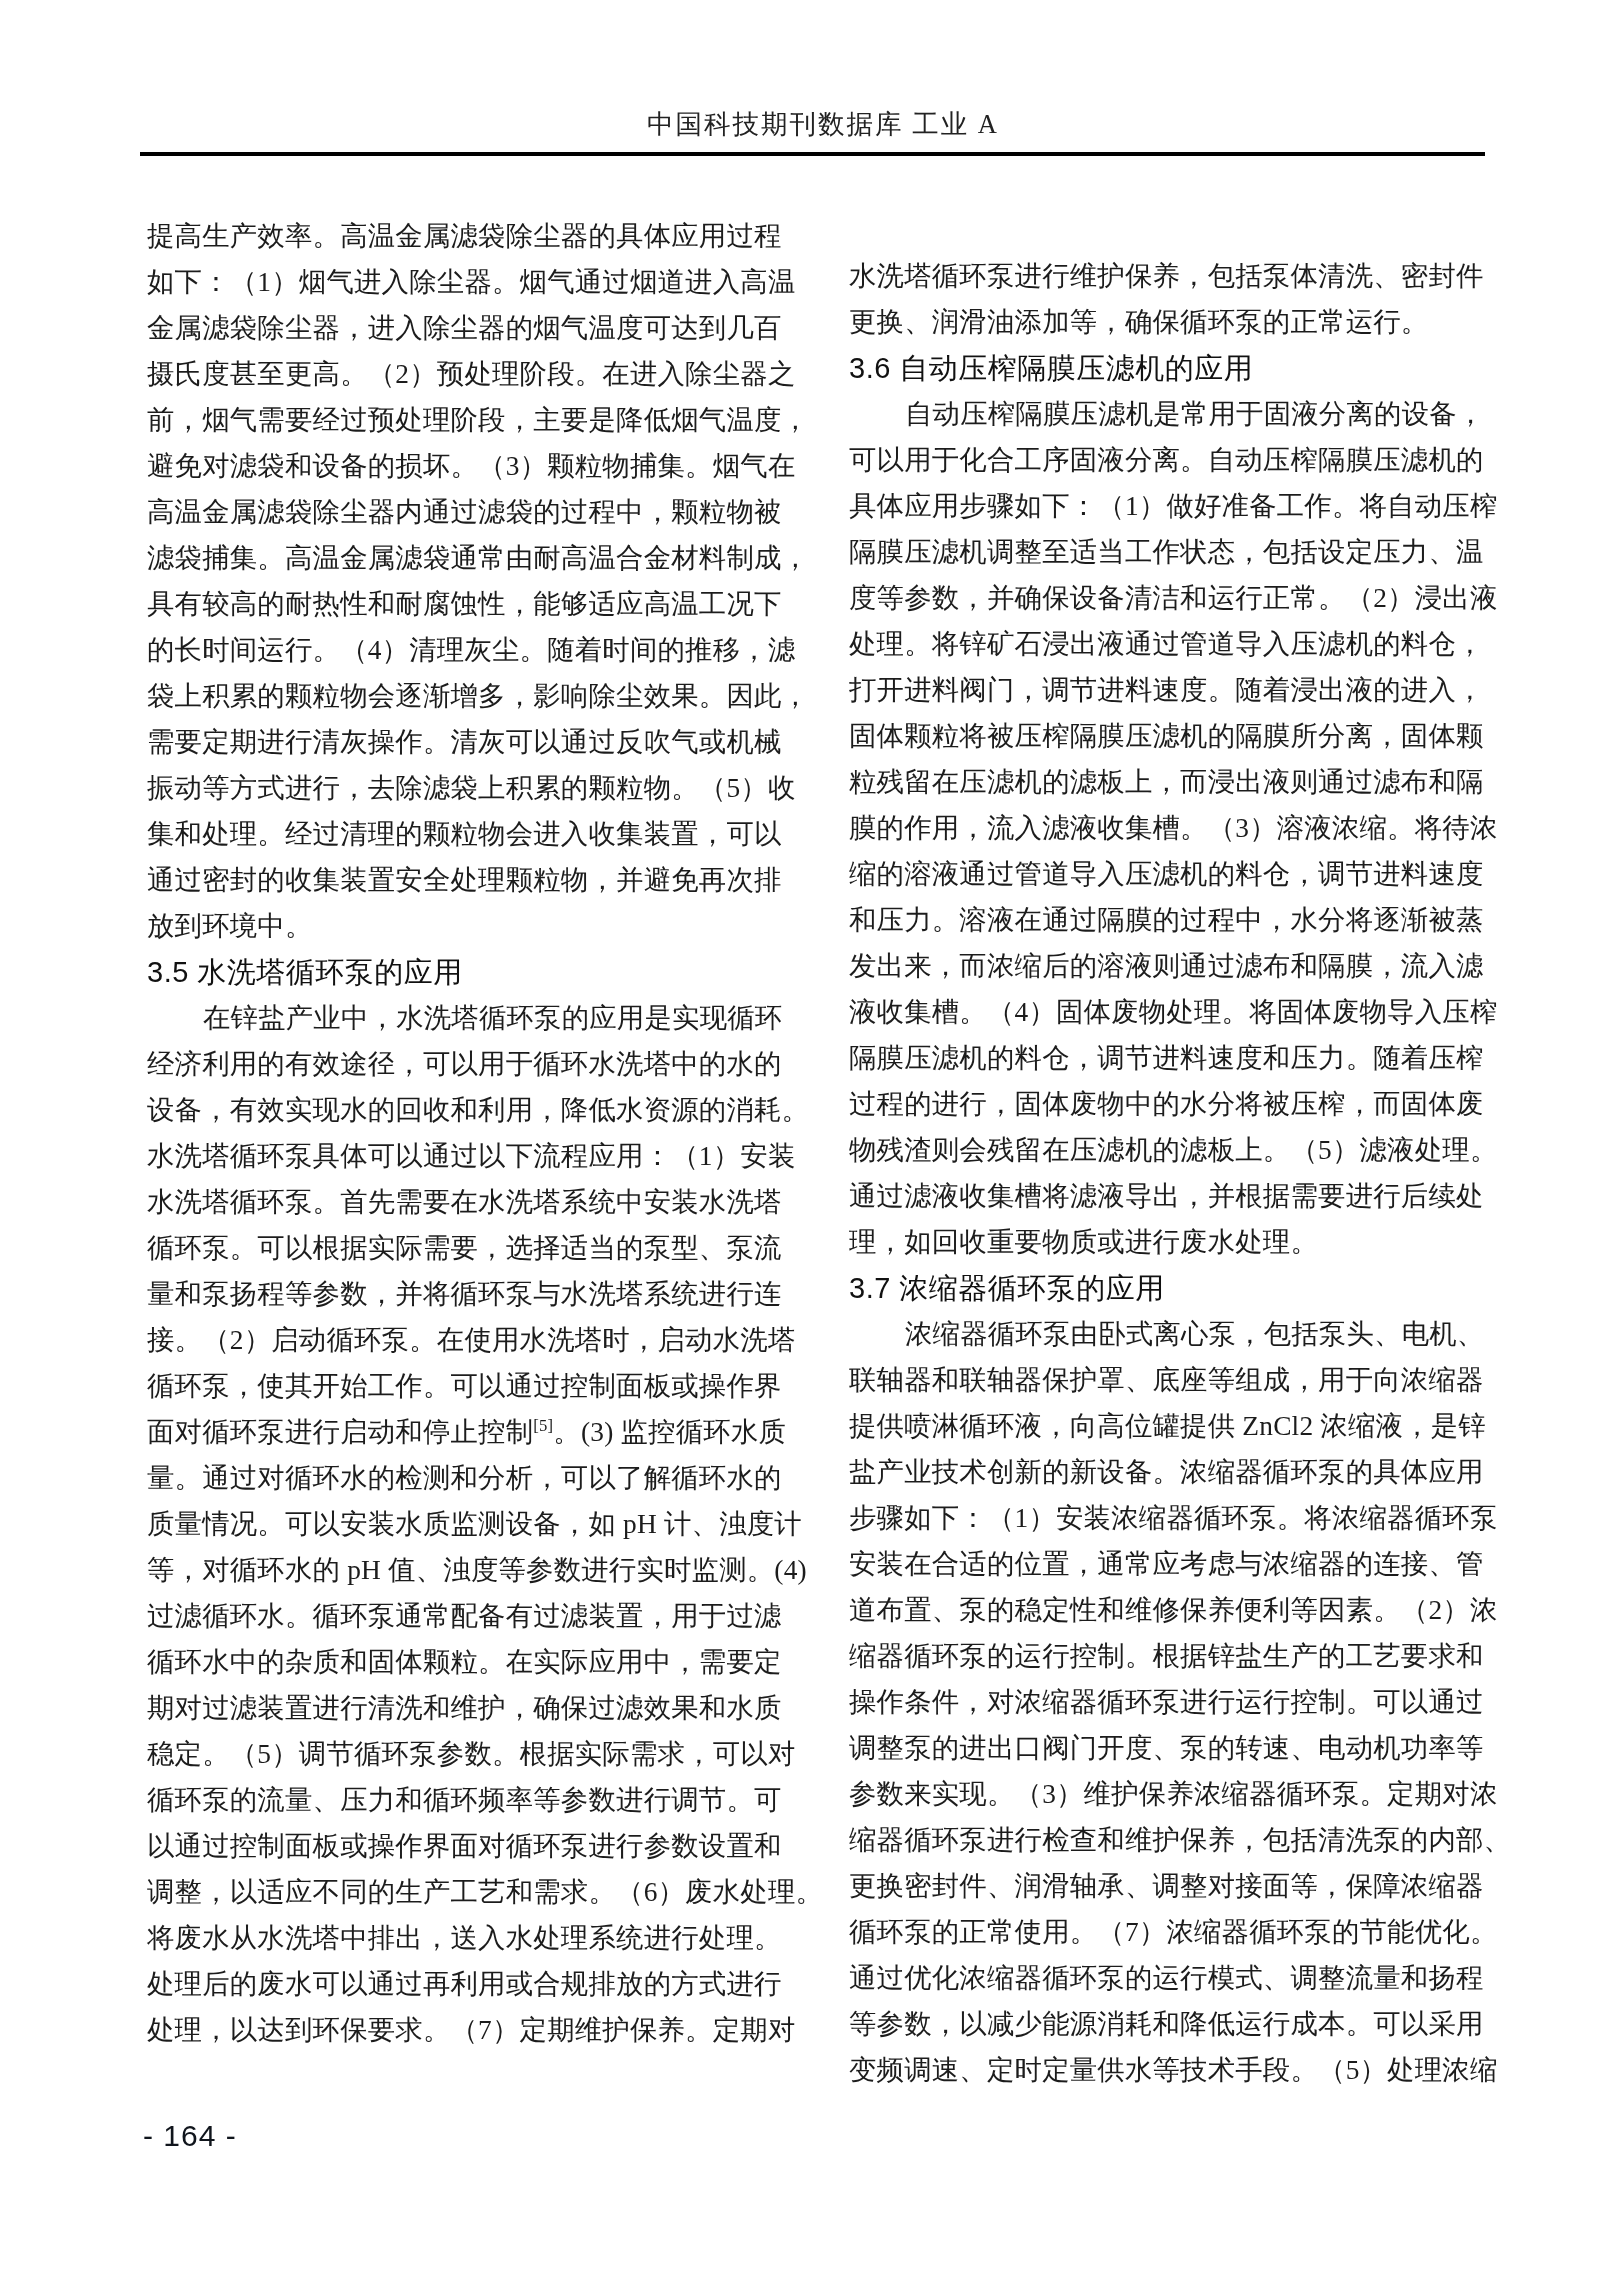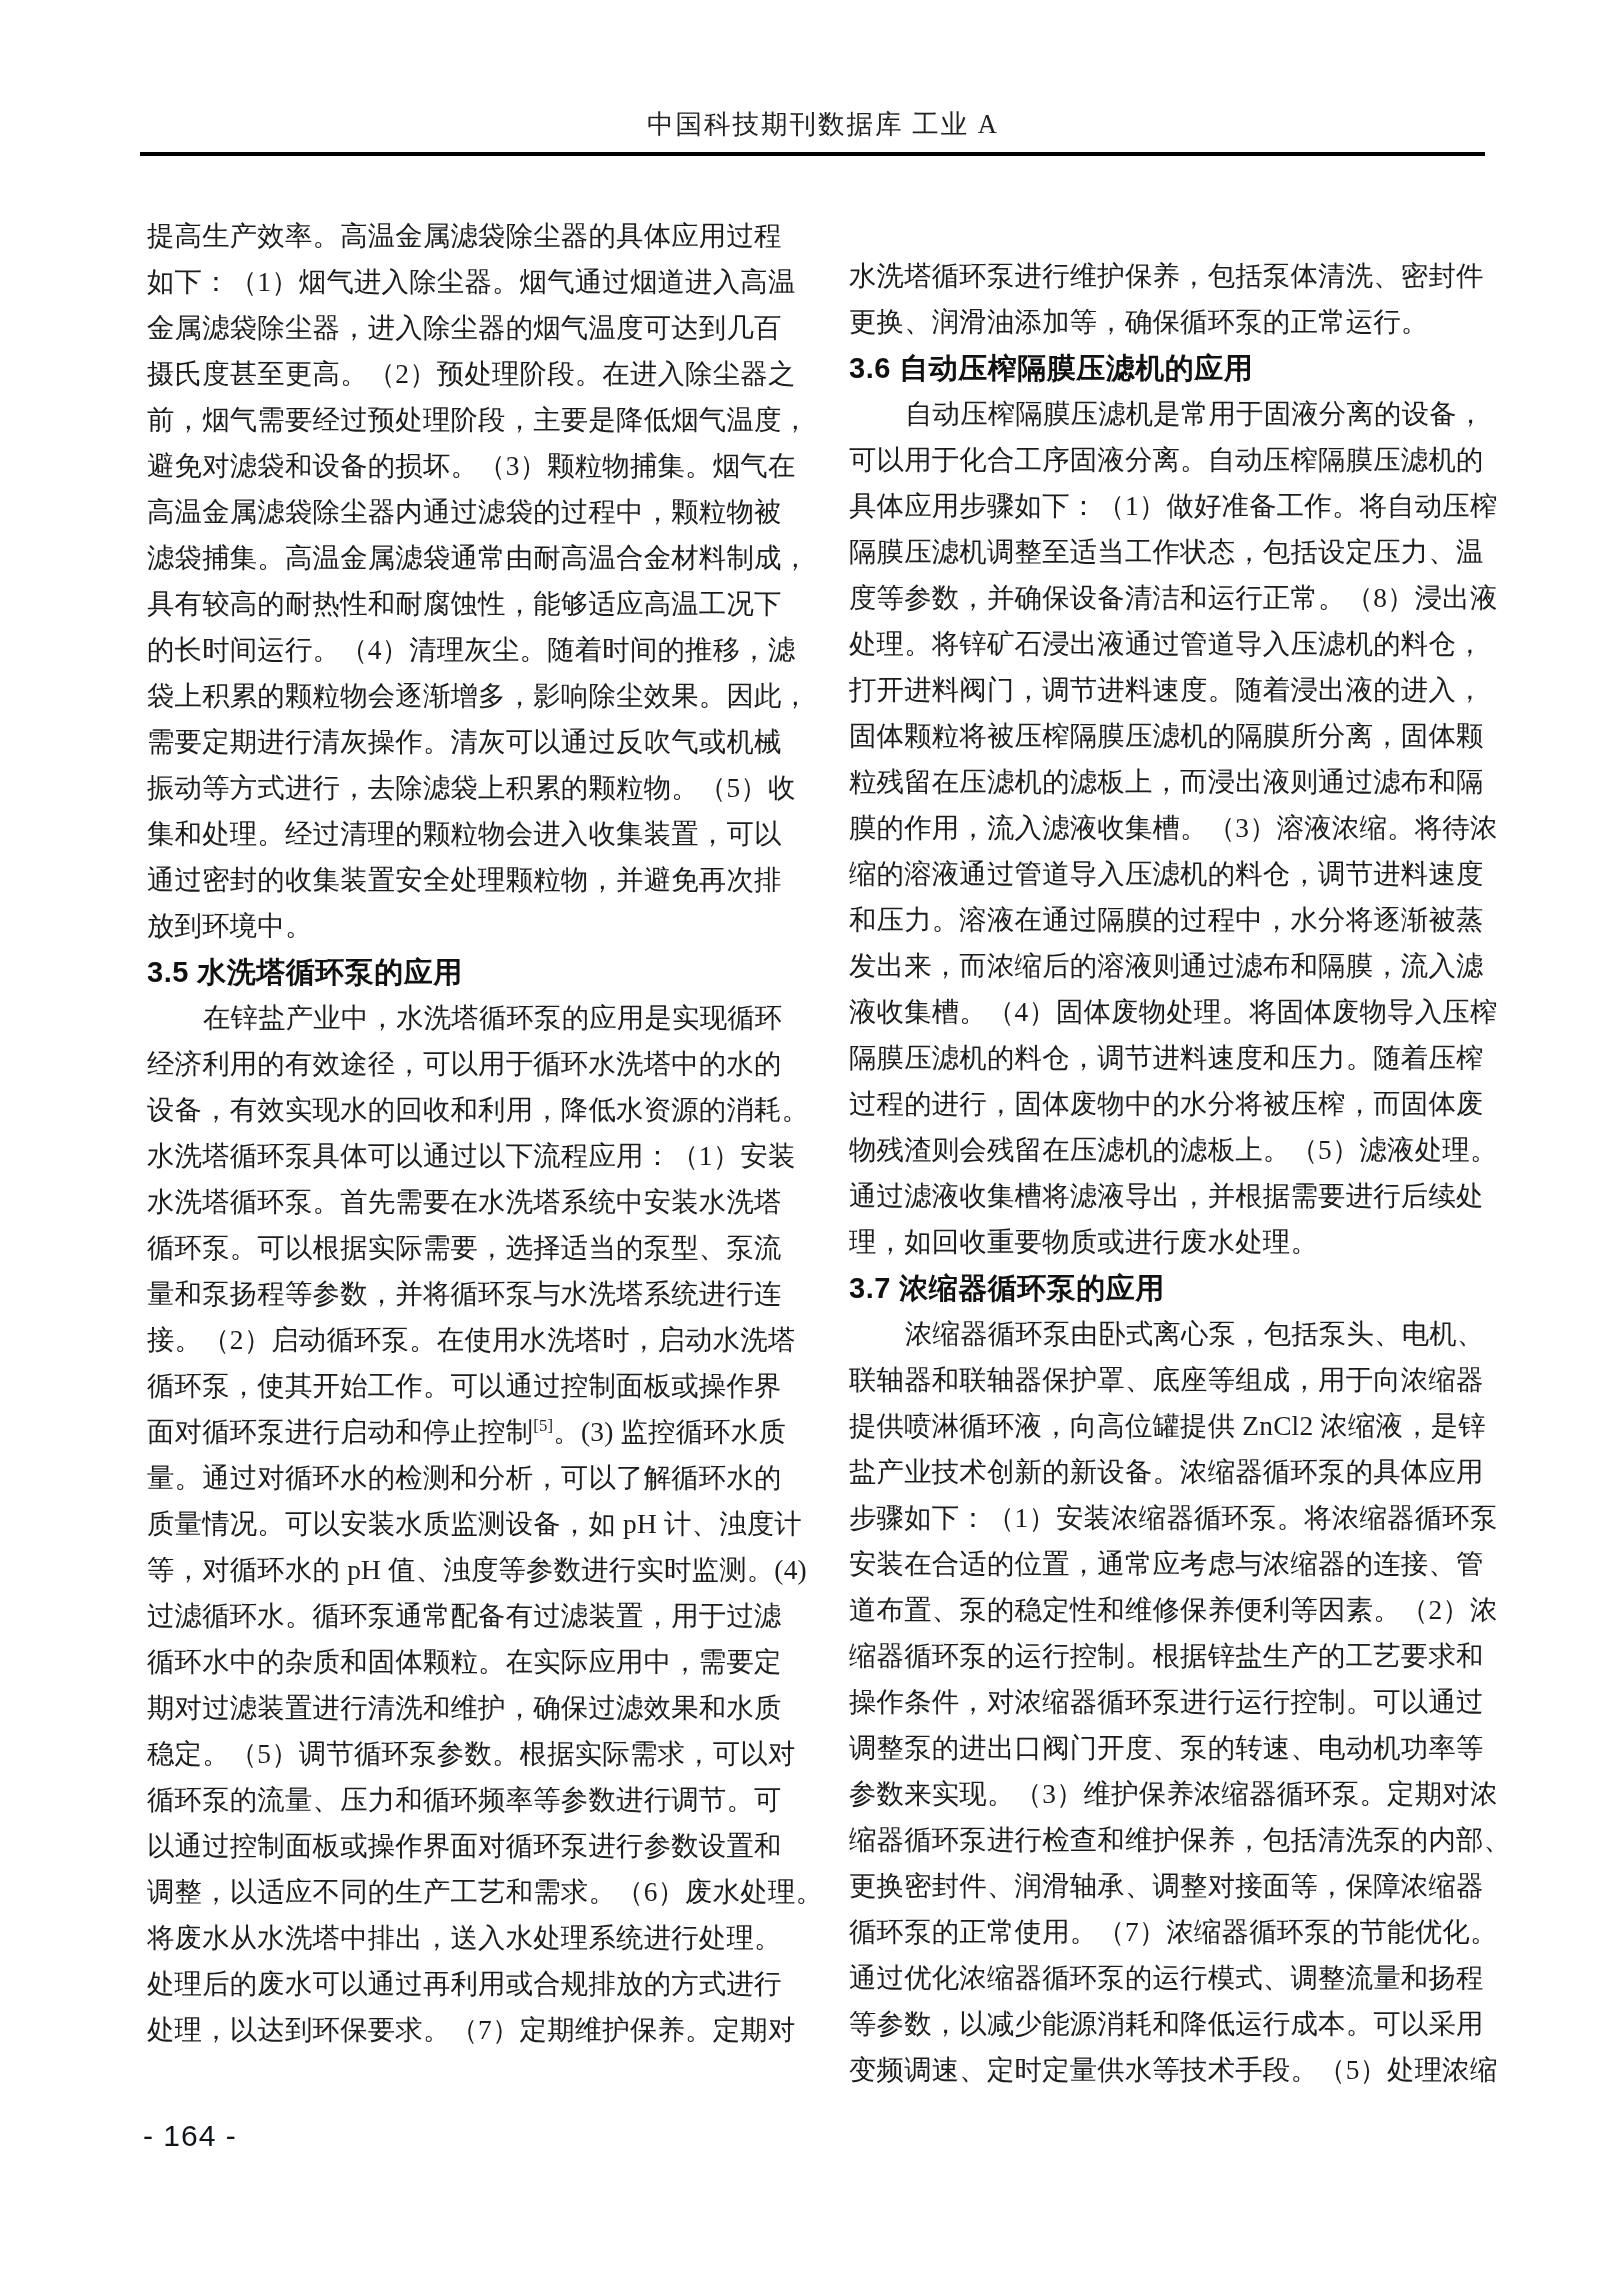--- a/index.html
+++ b/index.html
@@ -45,21 +45,21 @@
   .line {
     height: 46px;
     line-height: 46px;
     font-size: 27.4px;
     letter-spacing: 0.2px;
     white-space: nowrap;
   }
   .line.indent { text-indent: 56px; }
   .line.heading {
     font-family: "Liberation Sans", "DejaVu Sans", sans-serif;
-    font-weight: 700;
+    font-weight: 400;
     font-size: 29px;
     letter-spacing: 0.5px;
     color: #111111;
   }
   .line sup {
     font-size: 16.7px;
     vertical-align: super;
     line-height: 0;
   }
   .page-number {
@@ -123,21 +123,21 @@
       <div class="line">处理，以达到环保要求。（7）定期维护保养。定期对</div>
     </div>
   <div class="col col-right" id="col-right">
       <div class="line">水洗塔循环泵进行维护保养，包括泵体清洗、密封件</div>
       <div class="line">更换、润滑油添加等，确保循环泵的正常运行。</div>
       <div class="line heading">3.6 自动压榨隔膜压滤机的应用</div>
       <div class="line indent">自动压榨隔膜压滤机是常用于固液分离的设备，</div>
       <div class="line">可以用于化合工序固液分离。自动压榨隔膜压滤机的</div>
       <div class="line">具体应用步骤如下：（1）做好准备工作。将自动压榨</div>
       <div class="line">隔膜压滤机调整至适当工作状态，包括设定压力、温</div>
-      <div class="line">度等参数，并确保设备清洁和运行正常。（8）浸出液</div>
+      <div class="line">度等参数，并确保设备清洁和运行正常。（2）浸出液</div>
       <div class="line">处理。将锌矿石浸出液通过管道导入压滤机的料仓，</div>
       <div class="line">打开进料阀门，调节进料速度。随着浸出液的进入，</div>
       <div class="line">固体颗粒将被压榨隔膜压滤机的隔膜所分离，固体颗</div>
       <div class="line">粒残留在压滤机的滤板上，而浸出液则通过滤布和隔</div>
       <div class="line">膜的作用，流入滤液收集槽。（3）溶液浓缩。将待浓</div>
       <div class="line">缩的溶液通过管道导入压滤机的料仓，调节进料速度</div>
       <div class="line">和压力。溶液在通过隔膜的过程中，水分将逐渐被蒸</div>
       <div class="line">发出来，而浓缩后的溶液则通过滤布和隔膜，流入滤</div>
       <div class="line">液收集槽。（4）固体废物处理。将固体废物导入压榨</div>
       <div class="line">隔膜压滤机的料仓，调节进料速度和压力。随着压榨</div>

